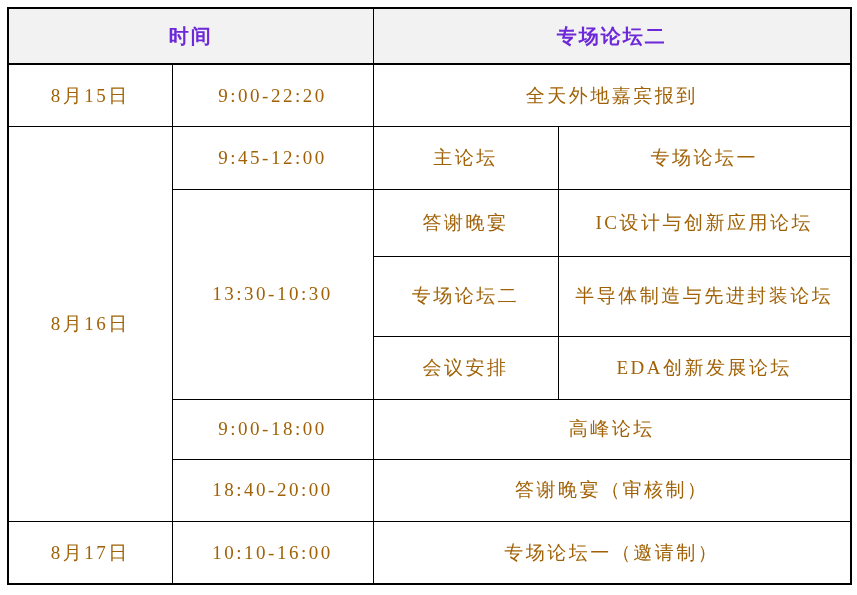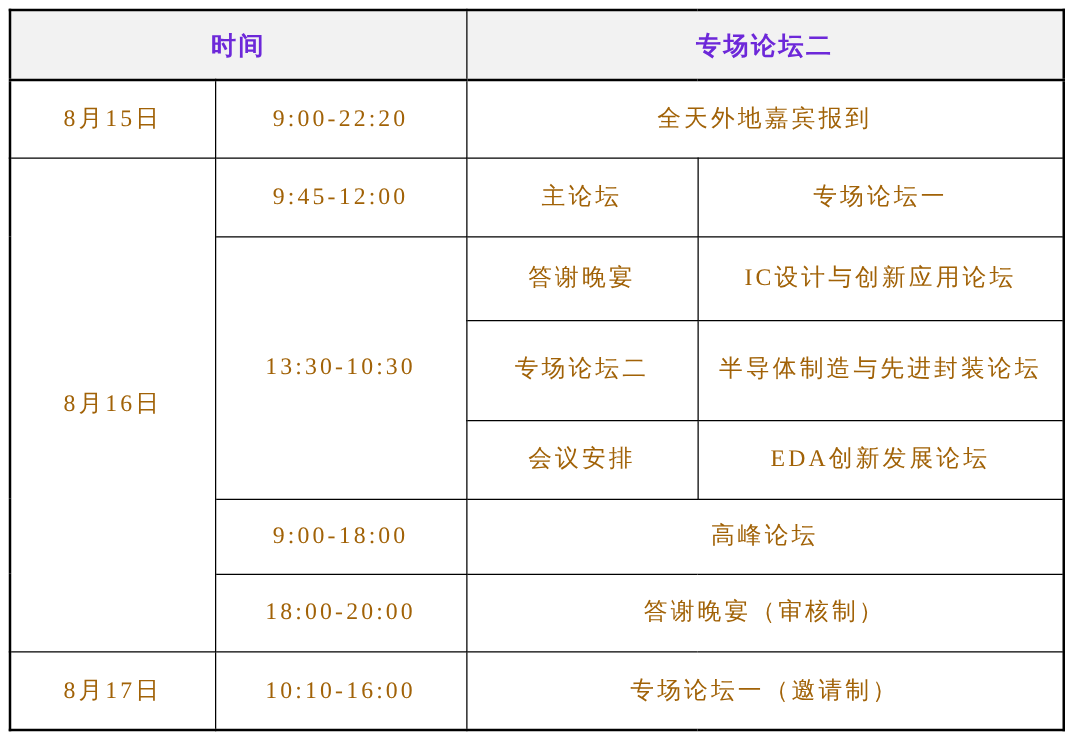--- a/index.html
+++ b/index.html
@@ -103,21 +103,21 @@
       </tr>
       <tr class="row-session3">
         <td>会议安排</td>
         <td>EDA创新发展论坛</td>
       </tr>
       <tr class="row-exhibition">
         <td>9:00-18:00</td>
         <td colspan="2">高峰论坛</td>
       </tr>
       <tr class="row-dinner">
-        <td>18:00-20:00</td>
+        <td>18:40-20:00</td>
         <td colspan="2">答谢晚宴（审核制）</td>
       </tr>
       <tr class="row-aug17">
         <td>8月17日</td>
         <td>10:10-16:00</td>
         <td colspan="2">专场论坛一（邀请制）</td>
       </tr>
     </tbody>
   </table>
 </div>

